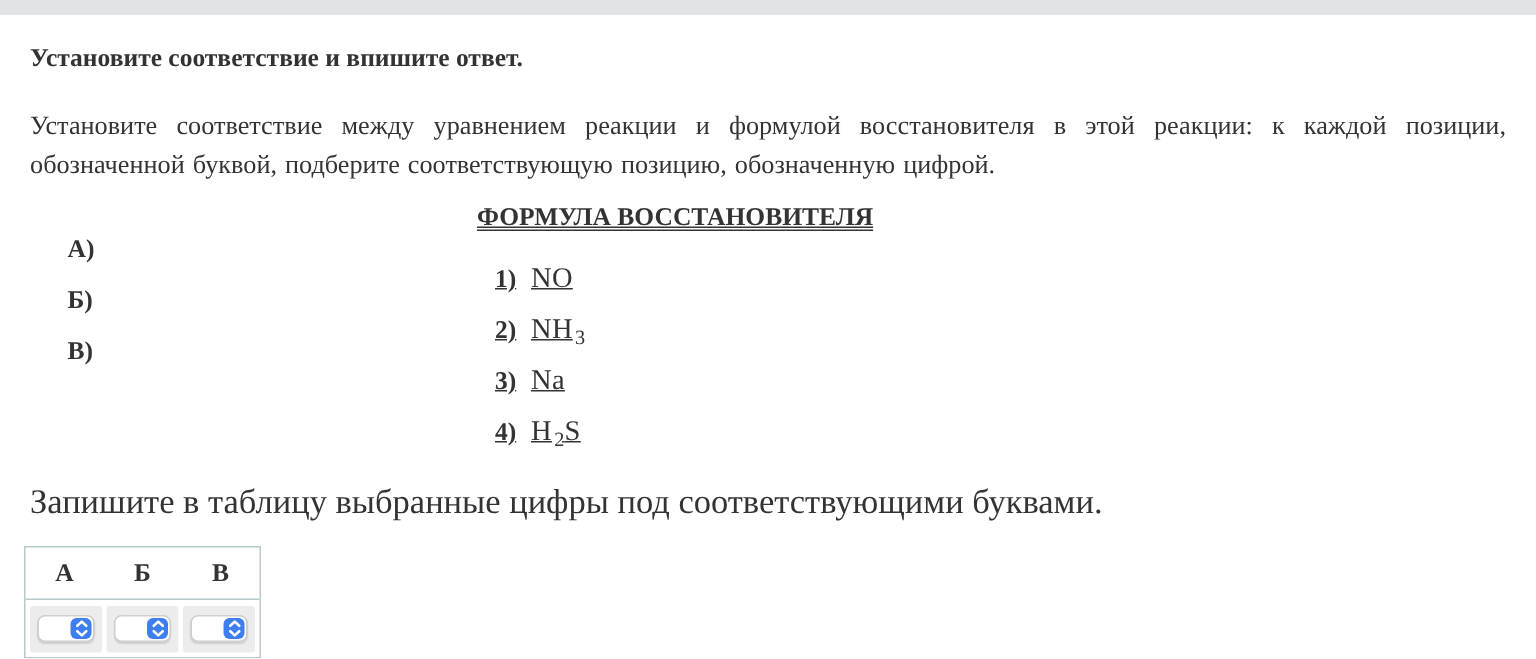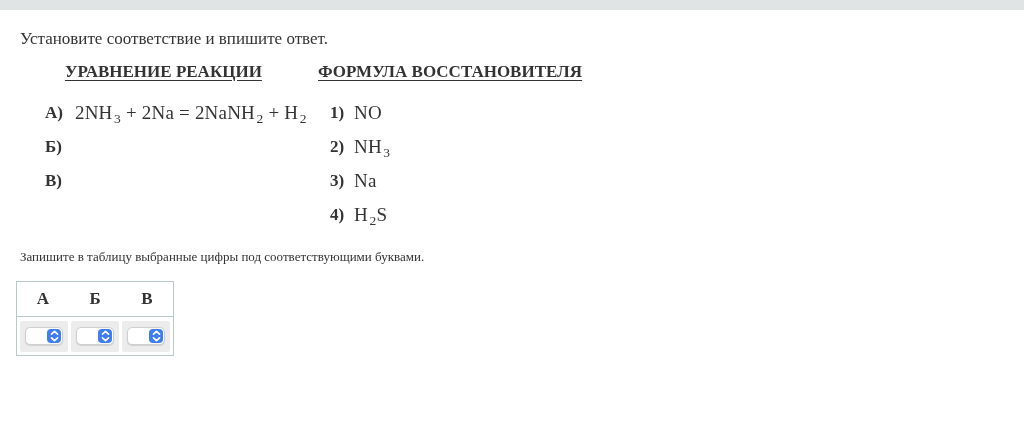--- a/index.html
+++ b/index.html
@@ -19,38 +19,38 @@
     width: 100%;
     height: 10px;
     background: #e0e4e4;
   }
   .content {
     padding: 0 20px;
   }
   .page-title {
     margin-top: 19px;
     font-size: 17px;
-    font-weight: normal;
+    font-weight: bold;
     color: #333333;
   }
   .instruction {
     margin-top: 21px;
     font-size: 17.5px;
     line-height: 26px;
     text-align: justify;
     color: #333333;
     word-spacing: 1px;
   }
   
   .match {
     display: flex;
     margin-top: 13px;
   }
   .match-left { width: 298px; }
-  .match-right { flex: 1; }
+  .match-right { flex: 1; text-decoration: underline; }
   .col-header {
     font-size: 17px;
     font-weight: bold;
     text-decoration: underline;
     text-underline-offset: 3px;
     color: #333333;
     white-space: nowrap;
   }
   .match-left .col-header { margin-left: 45px; }
   .rows { margin-top: 14px; }
@@ -73,21 +73,21 @@
   .formula sub {
     font-size: 13.5px;
     line-height: 0;
     vertical-align: baseline;
     position: relative;
     top: 4px;
     margin-left: 1.5px;
   }
   .note {
     margin-top: 17px;
-    font-size: 13px;
+    font-size: 23px;
     color: #333333;
   }
   
   .answer-table {
     margin: 16px 0 0 -4px;
     border: 1px solid #b6caca;
     width: 158px;
     background: #ffffff;
   }
   .at-header {
@@ -146,28 +146,27 @@
 </style>
 </head>
 <body>
 
 <div class="screen">
   <div class="top-bar"></div>
 
   <div class="content">
     <div class="page-title">Установите соответствие и впишите ответ.</div>
 
+    <div class="instruction">Установите соответствие между уравнением реакции и формулой восстановителя в этой реакции: к каждой позиции, обозначенной буквой, подберите соответствующую позицию, обозначенную цифрой.</div>
 
     <div class="match">
       <div class="match-left">
-        <div class="col-header">УРАВНЕНИЕ РЕАКЦИИ</div>
         <div class="rows">
           <div class="m-row">
             <span class="row-label">А)</span>
-            <span class="formula">2NH<sub>3</sub> + 2Na = 2NaNH<sub>2</sub> + H<sub>2</sub></span>
           </div>
           <div class="m-row">
             <span class="row-label">Б)</span>
           </div>
           <div class="m-row">
             <span class="row-label">В)</span>
           </div>
         </div>
       </div>
 

